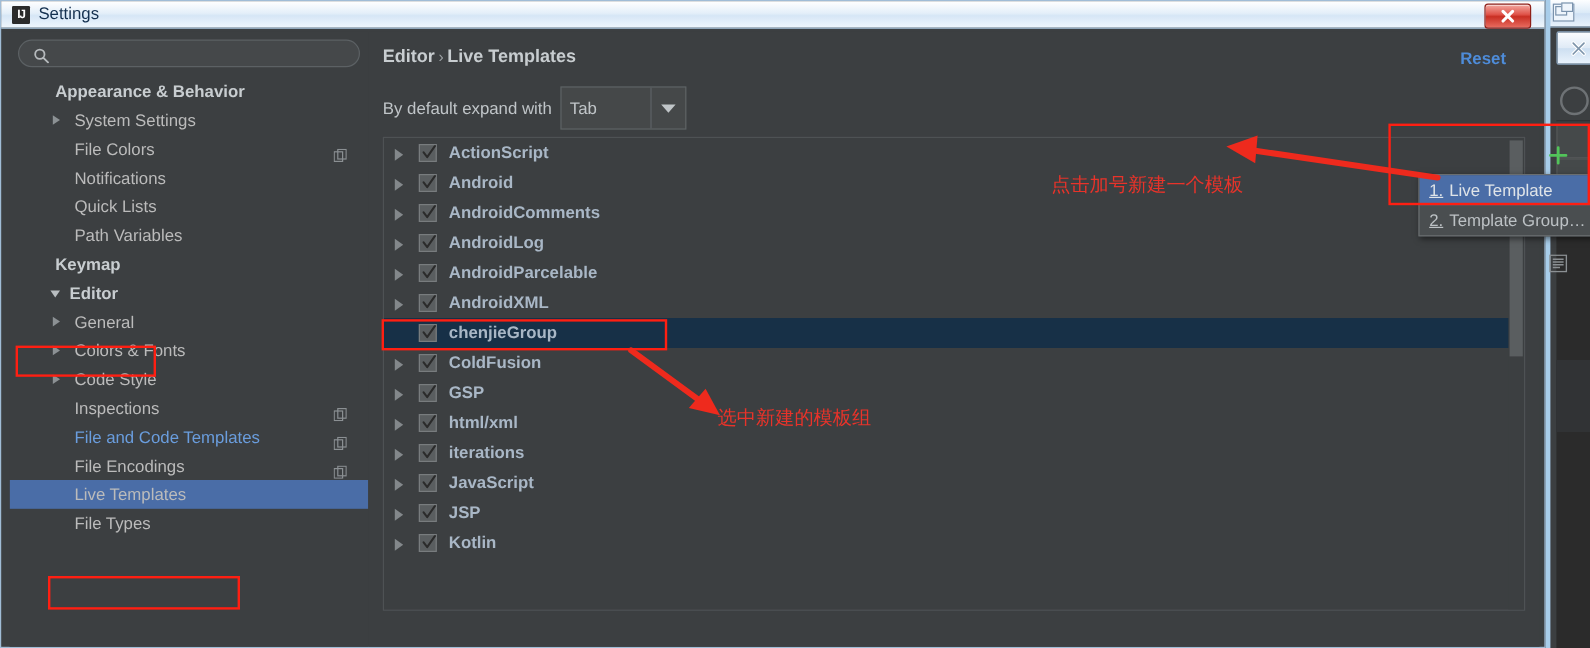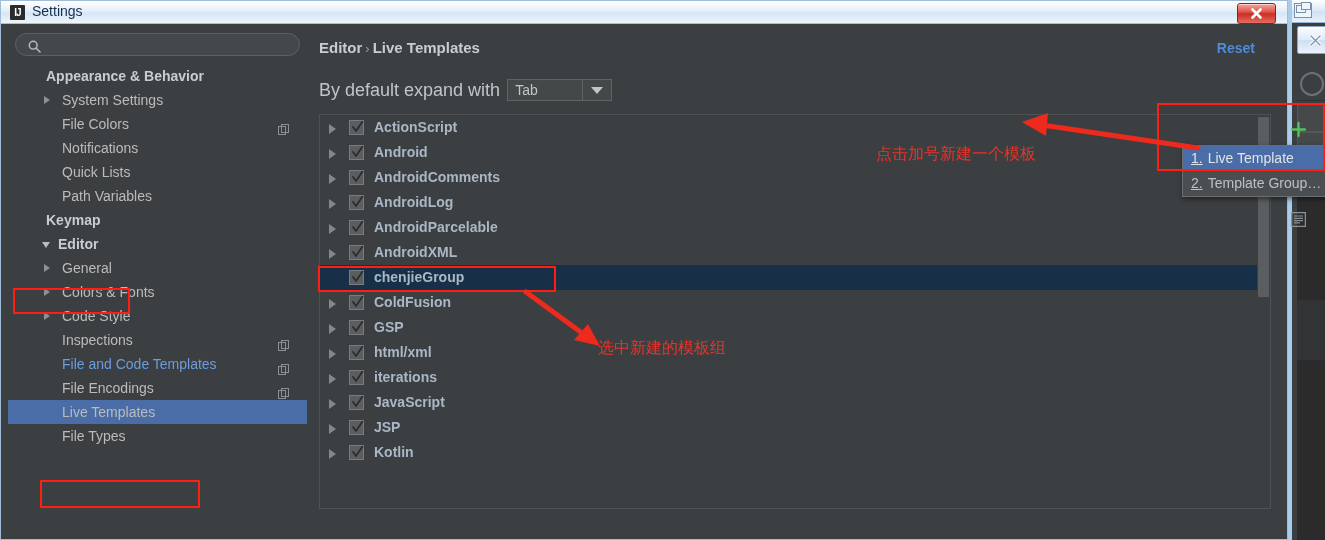--- a/index.html
+++ b/index.html
@@ -69,22 +69,22 @@
   .row.lvl1.has-arrow .label{left:54px;}
   .row .copyicon{position:absolute;right:18px;top:6px;width:11px;height:11px;}
   .row.link .label{color:#6a9ddd;}
 
   
   #content{position:absolute;left:306px;top:25px;width:976px;height:513px;background:#3c3f41;}
   #breadcrumb{position:absolute;left:12px;top:13px;font-size:15px;font-weight:bold;color:#c8cdd0;}
   #breadcrumb .sep{font-weight:normal;color:#9a9fa2;font-size:13px;margin:0 3px;}
   #reset{position:absolute;right:28px;top:14px;font-size:14px;font-weight:bold;color:#4e8cd9;cursor:pointer;}
   #expandbar{position:absolute;left:12px;top:50px;height:28px;display:flex;align-items:center;}
-  #expand-label{color:#c0c5c8;font-size:18px;margin-right:7px;}
-  #combo{width:105px;height:22px;border:1px solid #5e6365;background:#454849;
+  #expand-label{color:#c0c5c8;font-size:14px;margin-right:7px;}
+  #combo{width:105px;height:36px;border:1px solid #5e6365;background:#454849;
     display:flex;align-items:center;box-sizing:border-box;cursor:pointer;}
   #combo-val{flex:1;padding-left:7px;color:#c0c5c8;font-size:14px;}
   #combo-btn{width:28px;height:100%;border-left:1px solid #5e6365;display:flex;align-items:center;justify-content:center;}
   #combo-btn i{width:0;height:0;border-left:6px solid transparent;border-right:6px solid transparent;border-top:7px solid #c0c5c8;display:block;}
 
   
   #listpanel{position:absolute;left:12px;top:88px;width:952px;height:395px;
     border:1px solid #4e5254;background:#3c3f41;box-sizing:border-box;overflow:hidden;}
   #list{position:absolute;left:0;top:0;right:0;top:0;}
   .titem{position:relative;height:25px;line-height:25px;white-space:nowrap;}

